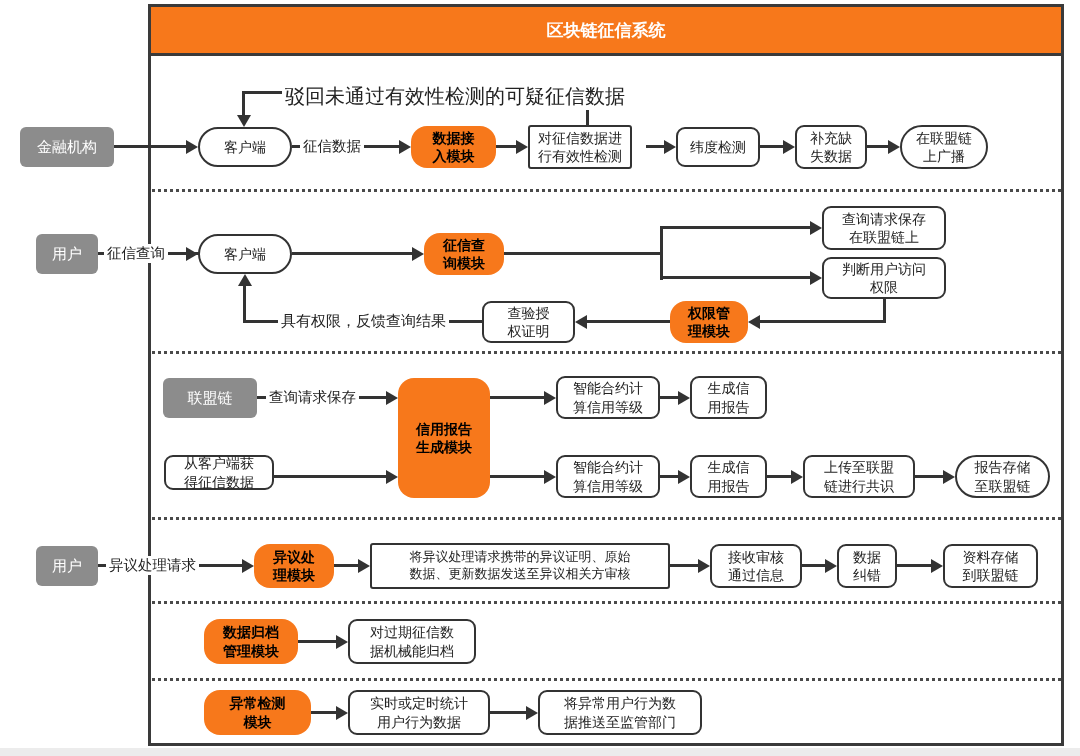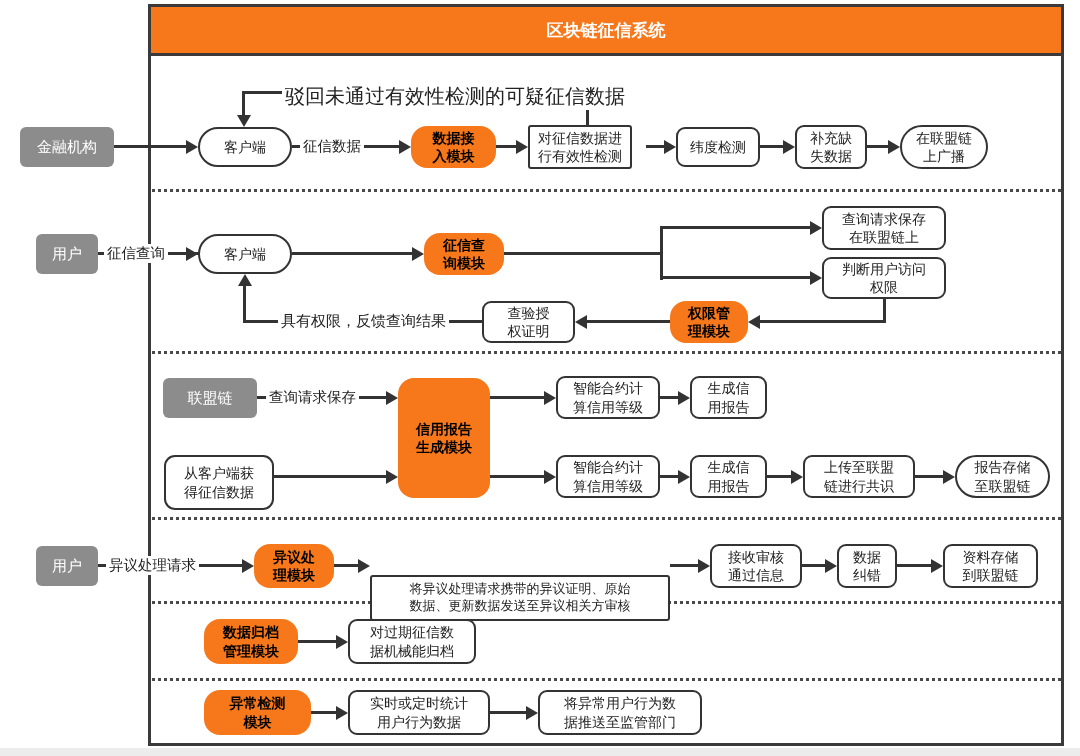--- a/index.html
+++ b/index.html
@@ -114,21 +114,21 @@
   <div class="n o" style="left:398px;top:378px;width:92px;height:120px;">信用报告
 生成模块</div>
   <div class="hl" style="left:490px;top:396px;width:54px;"></div>
   <div class="ar" style="left:544px;top:391px;"></div>
   <div class="n" style="left:556px;top:376px;width:104px;height:43px;">智能合约计
 算信用等级</div>
   <div class="hl" style="left:660px;top:396px;width:18px;"></div>
   <div class="ar" style="left:678px;top:391px;"></div>
   <div class="n" style="left:690px;top:376px;width:77px;height:43px;">生成信
 用报告</div>
-  <div class="n" style="left:164px;top:455px;width:110px;height:55px;border-radius:11px;">从客户端获
+  <div class="n" style="left:164px;top:455px;width:110px;height:35px;">从客户端获
 得征信数据</div>
   <div class="hl" style="left:274px;top:475px;width:112px;"></div>
   <div class="ar" style="left:386px;top:470px;"></div>
   <div class="hl" style="left:490px;top:475px;width:54px;"></div>
   <div class="ar" style="left:544px;top:470px;"></div>
   <div class="n" style="left:556px;top:455px;width:104px;height:43px;">智能合约计
 算信用等级</div>
   <div class="hl" style="left:660px;top:475px;width:18px;"></div>
   <div class="ar" style="left:678px;top:470px;"></div>
   <div class="n" style="left:690px;top:455px;width:77px;height:43px;">生成信
@@ -143,21 +143,21 @@
 至联盟链</div>
 
   <div class="n g" style="left:36px;top:546px;width:62px;height:40px;">用户</div>
   <div class="hl" style="left:98px;top:564px;width:144px;"></div>
   <div class="ar" style="left:242px;top:559px;"></div>
   <div class="lb" style="left:106px;top:556px;">异议处理请求</div>
   <div class="n o" style="left:254px;top:544px;width:80px;height:44px;">异议处
 理模块</div>
   <div class="hl" style="left:334px;top:564px;width:24px;"></div>
   <div class="ar" style="left:358px;top:559px;"></div>
-  <div class="n sq f13" style="left:370px;top:543px;width:300px;height:46px;margin-top:32px;">将异议处理请求携带的异议证明、原始
+  <div class="n sq f13" style="left:370px;top:543px;width:300px;height:46px;">将异议处理请求携带的异议证明、原始
 数据、更新数据发送至异议相关方审核</div>
   <div class="hl" style="left:670px;top:564px;width:28px;"></div>
   <div class="ar" style="left:698px;top:559px;"></div>
   <div class="n" style="left:710px;top:544px;width:92px;height:44px;text-align:right;">接收审核
 通过信息</div>
   <div class="hl" style="left:802px;top:564px;width:23px;"></div>
   <div class="ar" style="left:825px;top:559px;"></div>
   <div class="n" style="left:837px;top:544px;width:60px;height:44px;">数据
 纠错</div>
   <div class="hl" style="left:897px;top:564px;width:34px;"></div>

